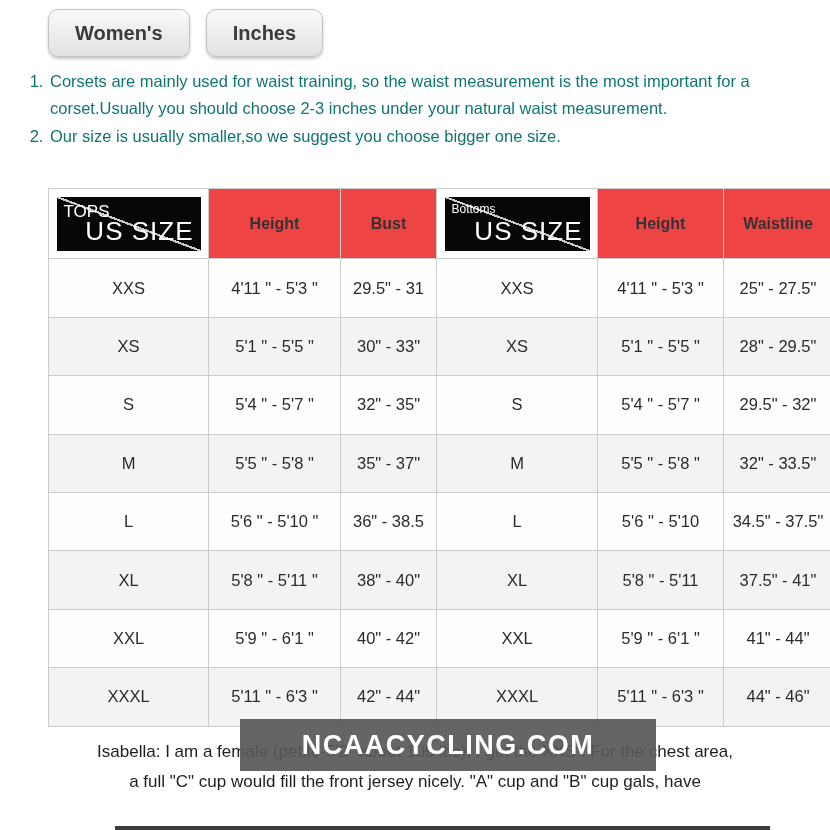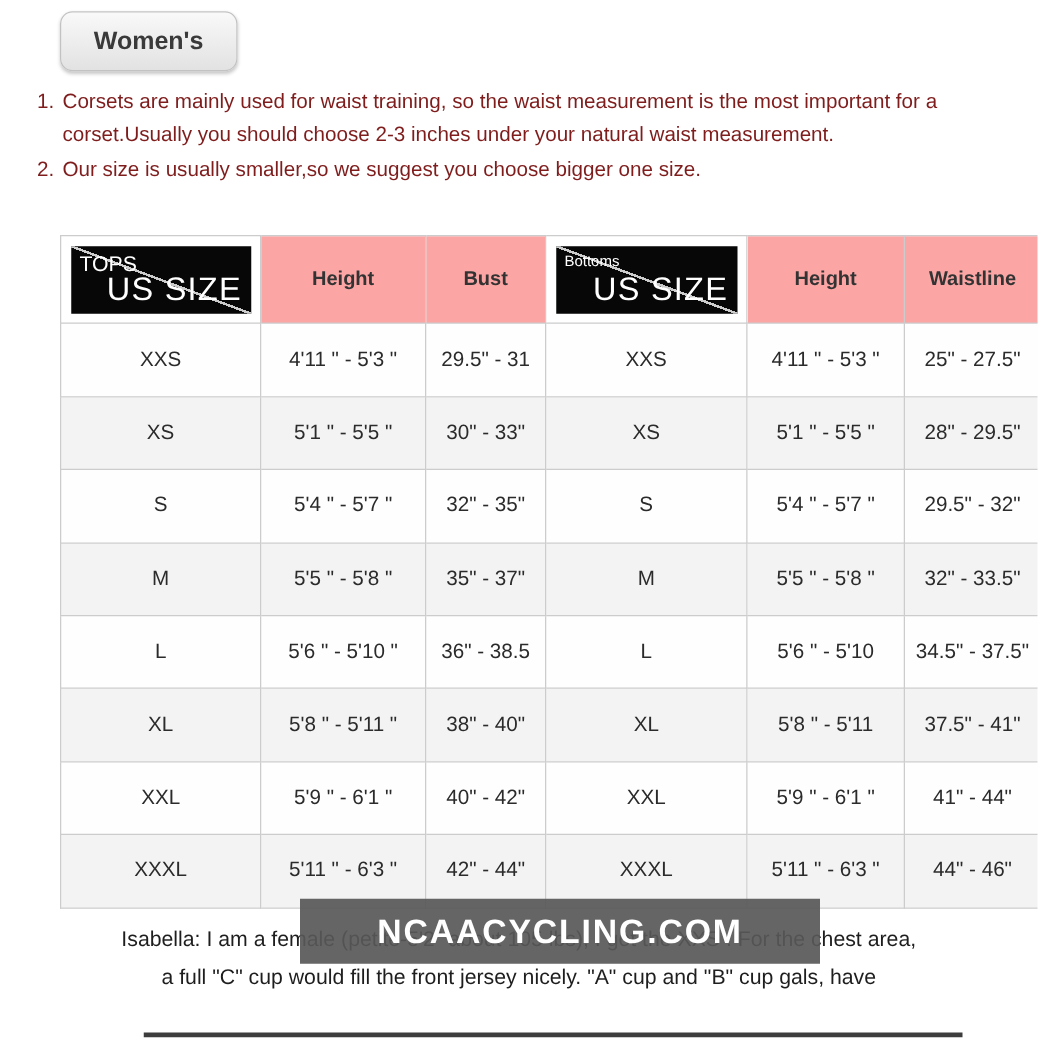--- a/index.html
+++ b/index.html
@@ -15,34 +15,34 @@
     display:inline-flex;align-items:center;justify-content:center;
     height:48px;padding:0 26px;
     background:linear-gradient(#f9f9f9,#e2e2e2);
     border:1px solid #c2c2c2;border-radius:10px;
     box-shadow:0 2px 3px rgba(0,0,0,.22);
     font-size:20px;font-weight:700;color:#3a3a3a;cursor:pointer;
   }
   
   ol.notes{
     position:absolute;top:68px;left:26px;margin:0;padding:0 0 0 22px;
-    width:742px;font-size:16.5px;line-height:27px;color:#7f1d1d;
+    width:742px;font-size:16.5px;line-height:27px;color:#0f766e;
   }
   ol.notes li{margin:0;padding:0 0 1px 2px;}
   
   table.size-chart{
     position:absolute;top:188px;left:48px;
     border-collapse:collapse;table-layout:fixed;width:784px;
     font-size:16.5px;color:#2b2b2b;
   }
   table.size-chart td,table.size-chart th{
     border:1px solid #ccc;text-align:center;vertical-align:middle;
     height:57.4px;padding:0 2px;overflow:hidden;white-space:nowrap;
   }
-  table.size-chart thead th{font-weight:700;color:#333;font-size:16px;background:#fca5a5;}
+  table.size-chart thead th{font-weight:700;color:#333;font-size:16px;background:#ef4444;}
   table.size-chart tbody tr:nth-child(odd) td{background:#fefefe;}
   table.size-chart tbody tr:nth-child(even) td{background:#f3f3f3;}
   th.corner-cell{padding:6px !important;background:#fff !important;}
   .corner{
     position:relative;width:calc(100% - 3px);height:54px;margin:1px auto 0 auto;
     background:
       linear-gradient(to right top,
         rgba(0,0,0,0) calc(50% - 1px),
         #cccccc calc(50% - 1px),
         #cccccc calc(50% + 1px),
@@ -67,20 +67,21 @@
   .bottom-bar{
     position:absolute;left:115px;top:826px;width:655px;height:4px;
     background:#3d3d3d;
   }
 </style>
 </head>
 <body>
 
 <div class="btn-row">
   <button class="pill-btn">Women's</button>
+  <button class="pill-btn">Inches</button>
 </div>
 
 <ol class="notes">
   <li>Corsets are mainly used for waist training, so the waist measurement is the most important for a corset.Usually you should choose 2-3 inches under your natural waist measurement.</li>
   <li>Our size is usually smaller,so we suggest you choose bigger one size.</li>
 </ol>
 
 <table class="size-chart">
   <colgroup>
     <col style="width:160px">

